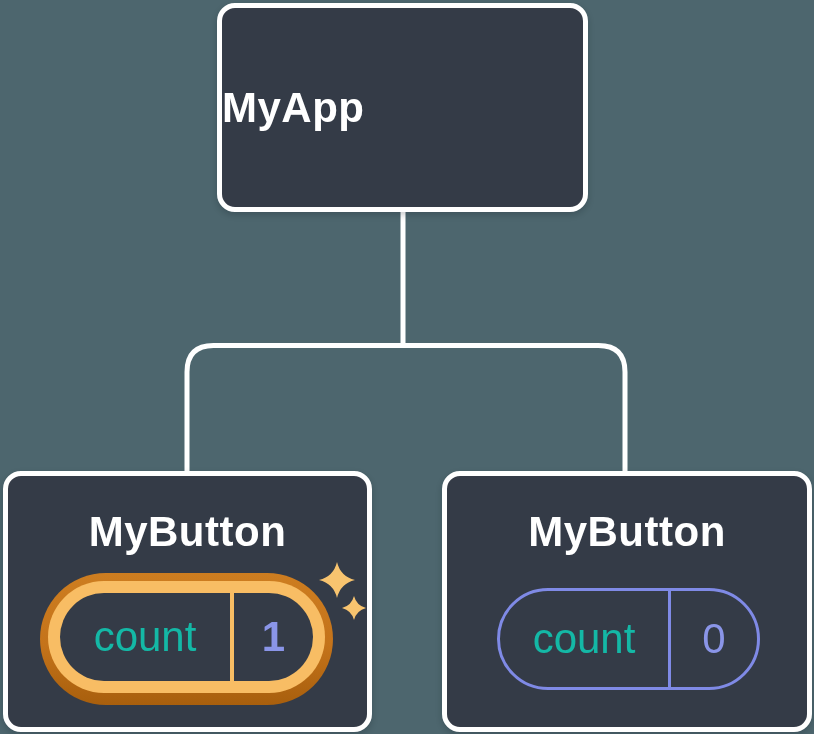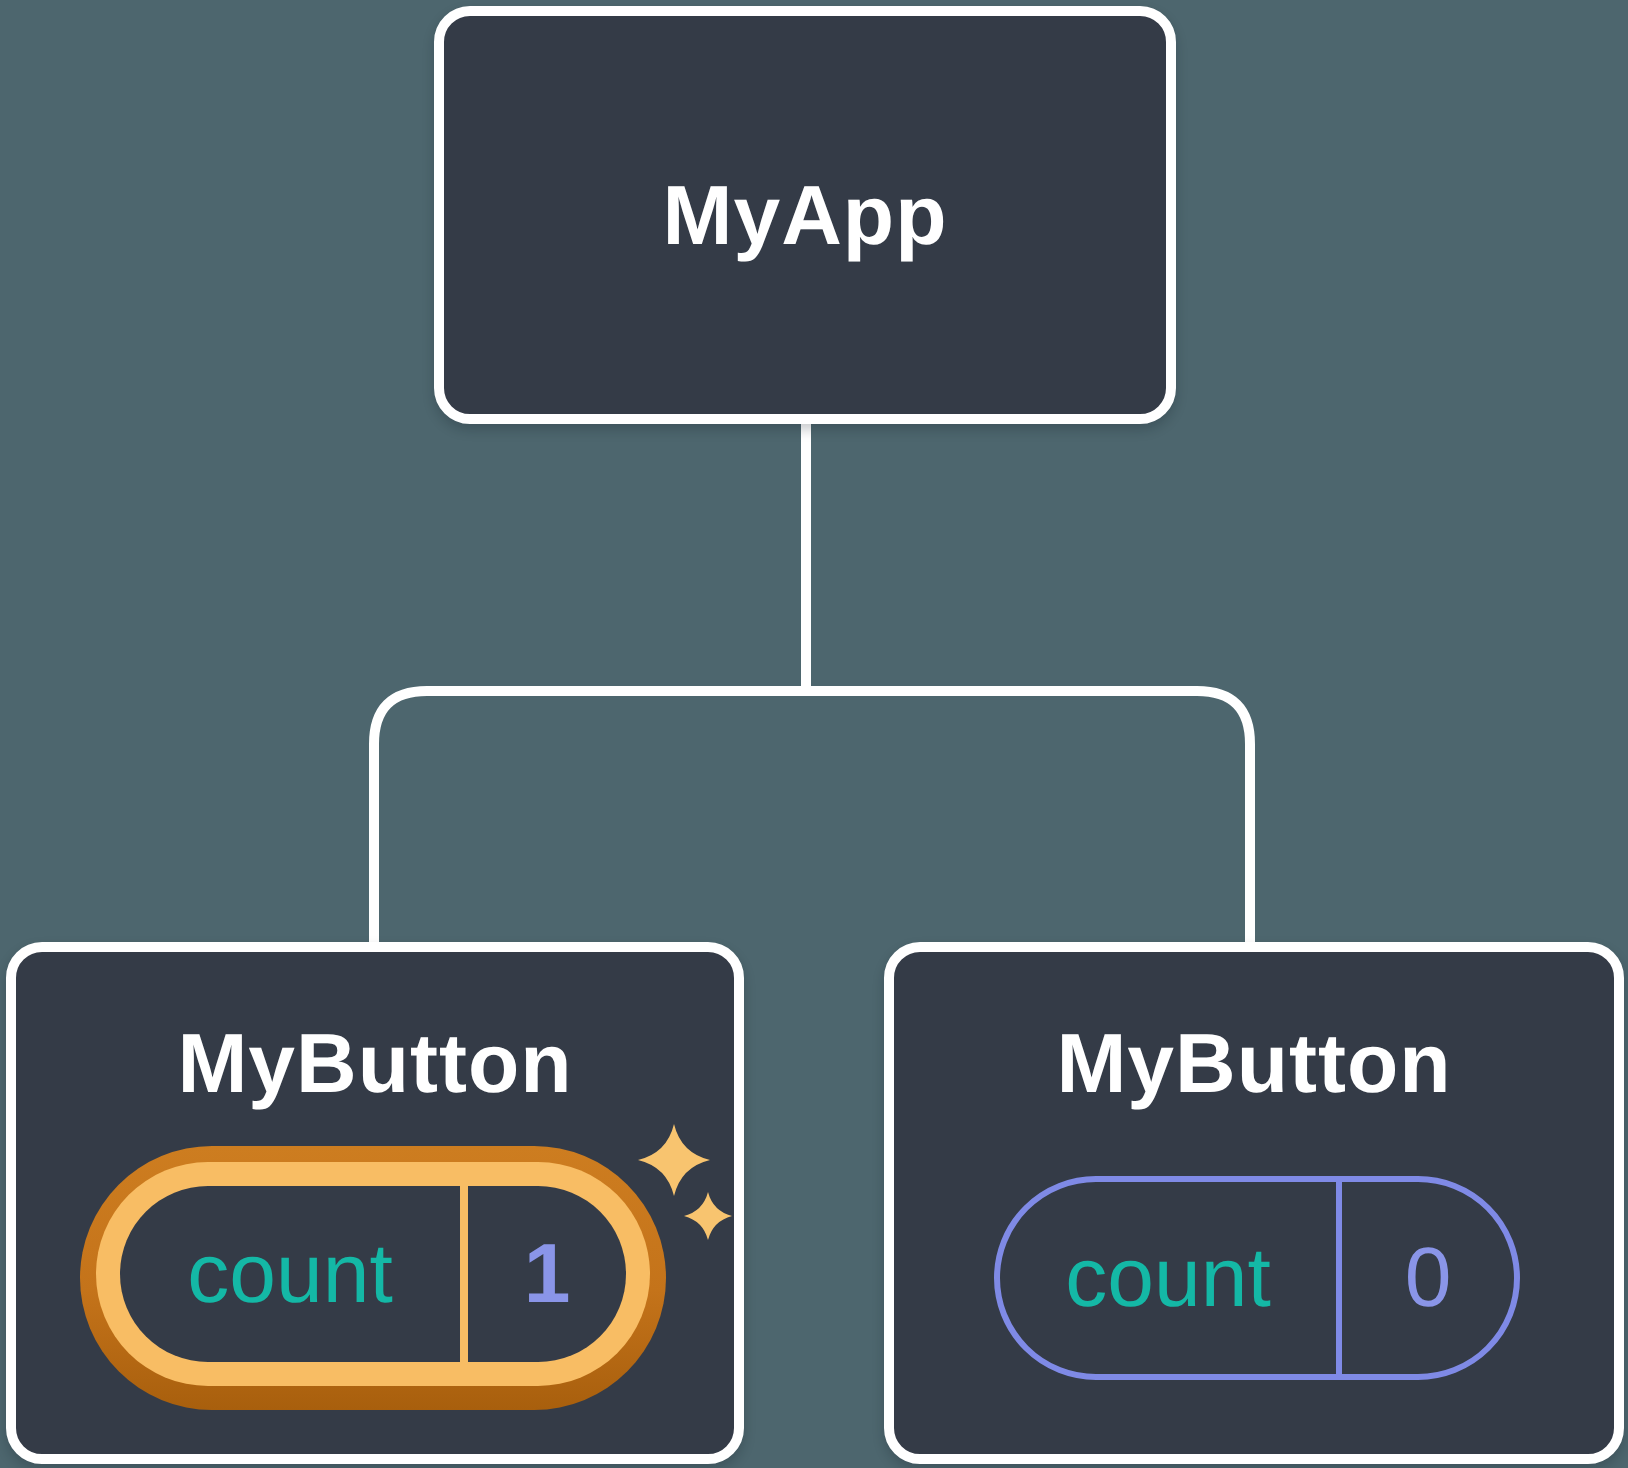--- a/index.html
+++ b/index.html
@@ -21,21 +21,21 @@
     position: absolute;
     background: #343b47;
     border: 5px solid #ffffff;
     border-radius: 18px;
     box-sizing: border-box;
     box-shadow: 0 3px 6px rgba(15, 22, 32, 0.22);
   }
 
   .root-node {
     left: 217px; top: 3px; width: 371px; height: 209px;
-    display: flex; align-items: center; justify-content: center;
+    display: flex; align-items: center; justify-content: flex-start;
   }
 
   .node-label {
     color: #ffffff;
     font-size: 42px;
     font-weight: 600;
     letter-spacing: 0.5px;
     white-space: nowrap;
   }
 

